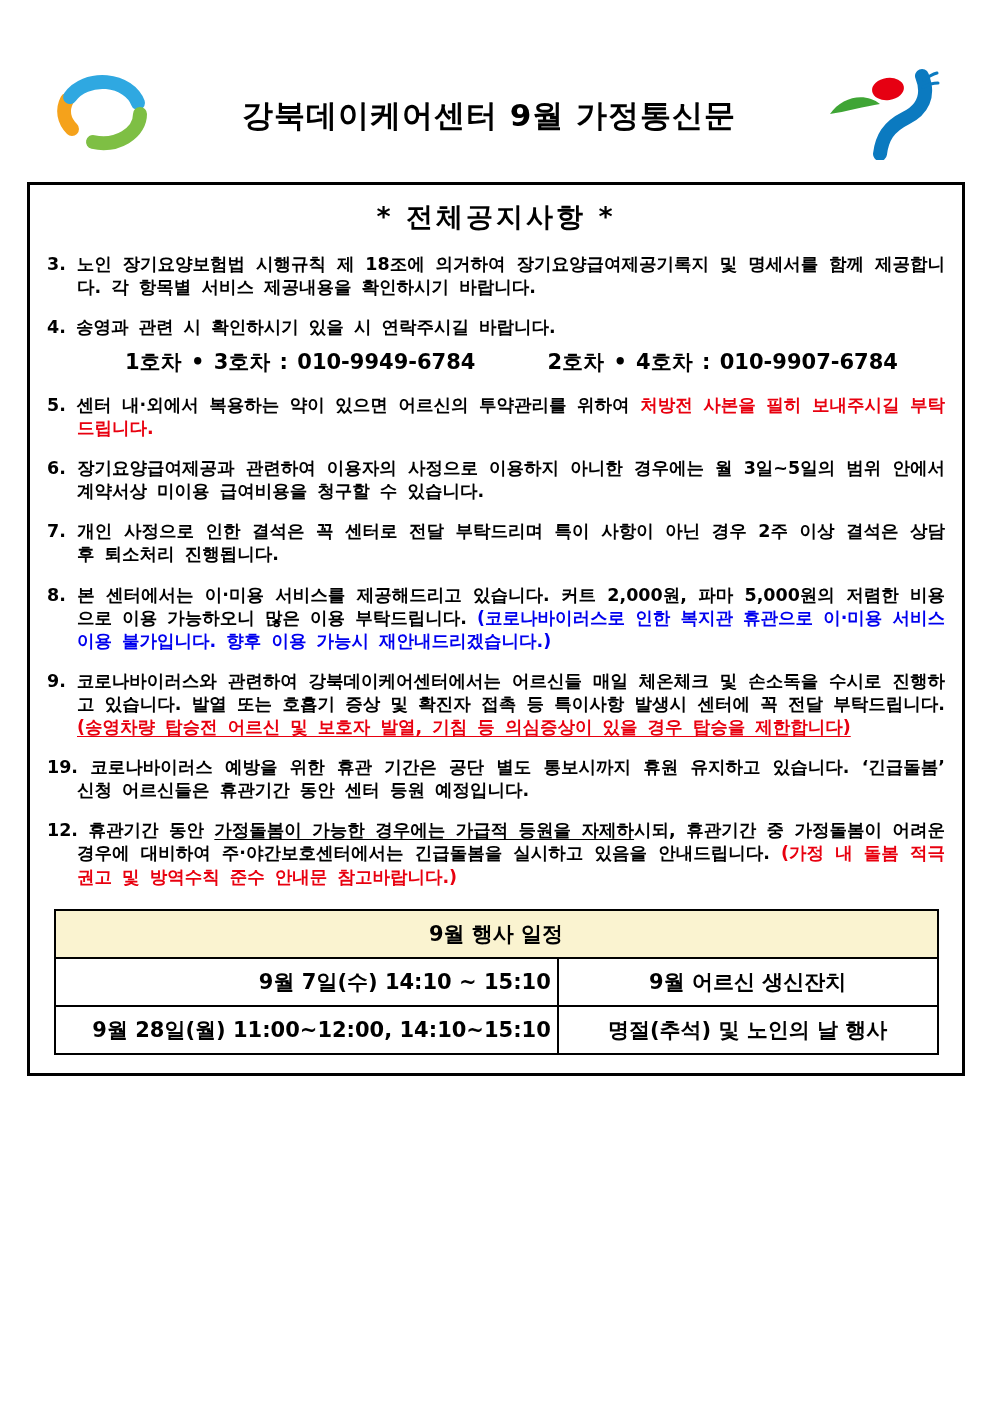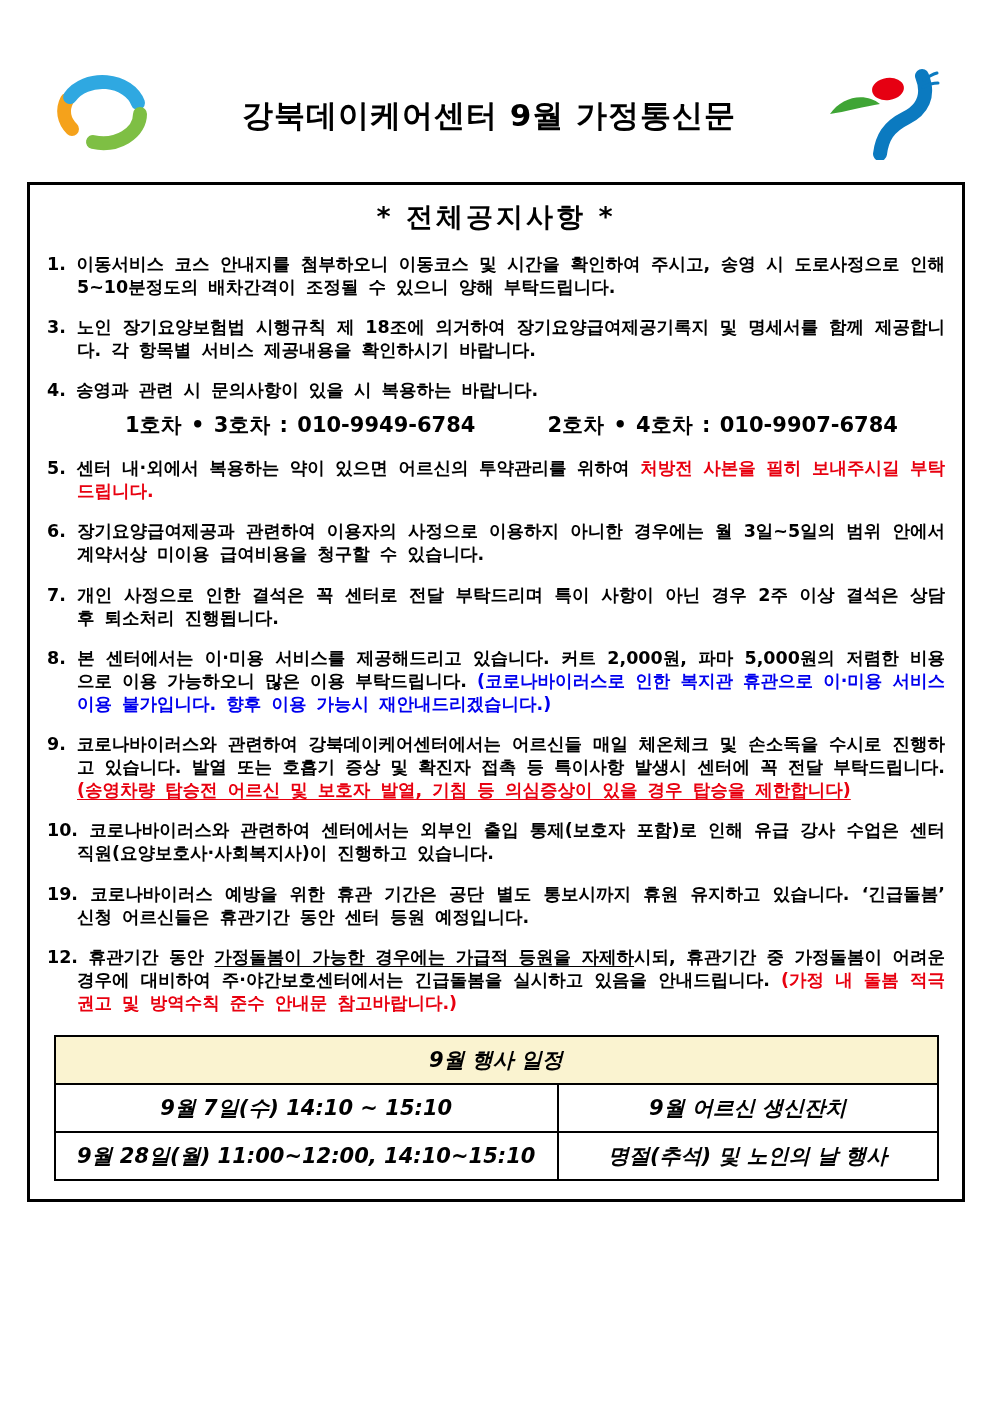--- a/index.html
+++ b/index.html
@@ -43,24 +43,24 @@
   .phone-line{
     text-indent:0;margin:10px 0 6px 48px;font-size:21px;word-spacing:2px;
   }
   .phone-line .phone-entry{display:inline-block;margin-right:72px;}
   .phone-line .phone-entry:last-child{margin-right:0;}
   .schedule-table{
     width:885px;margin:20px auto 4px auto;border-collapse:collapse;
     font-size:21px;text-align:center;
   }
   .schedule-table th,.schedule-table td{
-    border:2px solid #000;padding:9px 6px;font-weight:bold;font-style:italic;
+    border:2px solid #000;padding:9px 6px;font-weight:bold;
   }
   .schedule-table th{background:var(--tbl-head);}
-  .schedule-table td.col-time{width:57%;}
+  .schedule-table td.col-time{width:57%;text-align:right;}
   .schedule-table td.col-event{width:43%;}
 </style>
 </head>
 <body>
 
 <div class="doc-header">
   <span class="logo">
     <svg width="104" height="94" viewBox="0 0 104 94">
       <path d="M 20,62 A 37 29 0 0 1 15,33" fill="none" stroke="#f5a21b" stroke-width="14" stroke-linecap="round"></path>
       <path d="M 18,30 A 37 29 0 0 1 86,36" fill="none" stroke="#2fa8e1" stroke-width="14" stroke-linecap="round"></path>
@@ -75,29 +75,27 @@
       <path d="M 100,8 C 108,28 100,42 84,50 C 66,59 60,70 58,86" fill="none" stroke="#0b7ac0" stroke-width="14" stroke-linecap="round"></path>
       <path d="M 102,12 C 107,8 111,6 115,5" fill="none" stroke="#0b7ac0" stroke-width="3" stroke-linecap="round"></path>
       <path d="M 101,19 C 107,16 112,15 116,15" fill="none" stroke="#0b7ac0" stroke-width="3" stroke-linecap="round"></path>
     </svg>
   </span>
 </div>
 
 <div class="notice-box">
   <div class="notice-title">* 전체공지사항 *</div>
   <div id="notice-list">
-      <div class="item"><span class="num">1. </span><span><span>이동서비스 코스 안내지를 첨부하오니 이동코스 및 시간을 확인하여 주시고, 송영 시 도로사정으로 인해 5~10분정도의 배차간격이 조정될 수 있으니 양해 부탁드립니다.</span></span></div>
       <div class="item"><span class="num">3. </span><span><span>노인 장기요양보험법 시행규칙 제 18조에 의거하여 장기요양급여제공기록지 및 명세서를 함께 제공합니다. 각 항목별 서비스 제공내용을 확인하시기 바랍니다.</span></span></div>
-      <div class="item"><span class="num">4. </span><span><span>송영과 관련 시 문의사항이 있을 시 복용하는 바랍니다.</span></span><div class="phone-line"><span class="phone-entry">1호차 • 3호차 : 010-9949-6784</span><span class="phone-entry">2호차 • 4호차 : 010-9907-6784</span></div></div>
+      <div class="item"><span class="num">4. </span><span><span>송영과 관련 시 확인하시기 있을 시 연락주시길 바랍니다.</span></span><div class="phone-line"><span class="phone-entry">1호차 • 3호차 : 010-9949-6784</span><span class="phone-entry">2호차 • 4호차 : 010-9907-6784</span></div></div>
       <div class="item"><span class="num">5. </span><span><span>센터 내·외에서 복용하는 약이 있으면 어르신의 투약관리를 위하여 </span><span class="seg-red">처방전 사본을 필히 보내주시길 부탁드립니다.</span></span></div>
       <div class="item"><span class="num">6. </span><span><span>장기요양급여제공과 관련하여 이용자의 사정으로 이용하지 아니한 경우에는 월 3일~5일의 범위 안에서 계약서상 미이용 급여비용을 청구할 수 있습니다.</span></span></div>
       <div class="item"><span class="num">7. </span><span><span>개인 사정으로 인한 결석은 꼭 센터로 전달 부탁드리며 특이 사항이 아닌 경우 2주 이상 결석은 상담 후 퇴소처리 진행됩니다.</span></span></div>
       <div class="item"><span class="num">8. </span><span><span>본 센터에서는 이·미용 서비스를 제공해드리고 있습니다. 커트 2,000원, 파마 5,000원의 저렴한 비용으로 이용 가능하오니 많은 이용 부탁드립니다. </span><span class="seg-blue">(코로나바이러스로 인한 복지관 휴관으로 이·미용 서비스 이용 불가입니다. 향후 이용 가능시 재안내드리겠습니다.)</span></span></div>
       <div class="item"><span class="num">9. </span><span><span>코로나바이러스와 관련하여 강북데이케어센터에서는 어르신들 매일 체온체크 및 손소독을 수시로 진행하고 있습니다. 발열 또는 호흡기 증상 및 확진자 접촉 등 특이사항 발생시 센터에 꼭 전달 부탁드립니다.</span><span class="seg-red-ul">(송영차량 탑승전 어르신 및 보호자 발열, 기침 등 의심증상이 있을 경우 탑승을 제한합니다)</span></span></div>
-      <div class="item"><span class="num">10. </span><span><span>코로나바이러스와 관련하여 센터에서는 외부인 출입 통제(보호자 포함)로 인해 유급 강사 수업은 센터 직원(요양보호사·사회복지사)이 진행하고 있습니다.</span></span></div>
       <div class="item"><span class="num">19. </span><span><span>코로나바이러스 예방을 위한 휴관 기간은 공단 별도 통보시까지 휴원 유지하고 있습니다. ‘긴급돌봄’ 신청 어르신들은 휴관기간 동안 센터 등원 예정입니다.</span></span></div>
       <div class="item"><span class="num">12. </span><span><span>휴관기간 동안 </span><span class="seg-ul">가정돌봄이 가능한 경우에는 가급적 등원을 자제하</span><span>시되, 휴관기간 중 가정돌봄이 어려운 경우에 대비하여 주·야간보호센터에서는 긴급돌봄을 실시하고 있음을 안내드립니다. </span><span class="seg-red">(가정 내 돌봄 적극 권고 및 방역수칙 준수 안내문 참고바랍니다.)</span></span></div>
     </div>
 
   <table class="schedule-table">
     <thead>
       <tr>
         <th colspan="2">9월 행사 일정</th>
       </tr>
     </thead>

